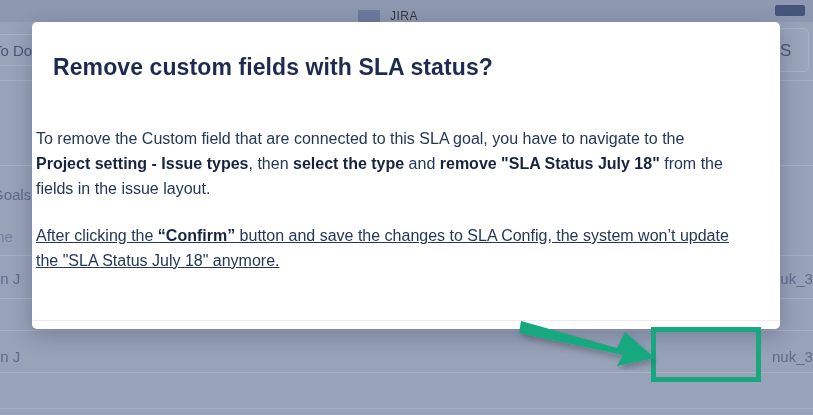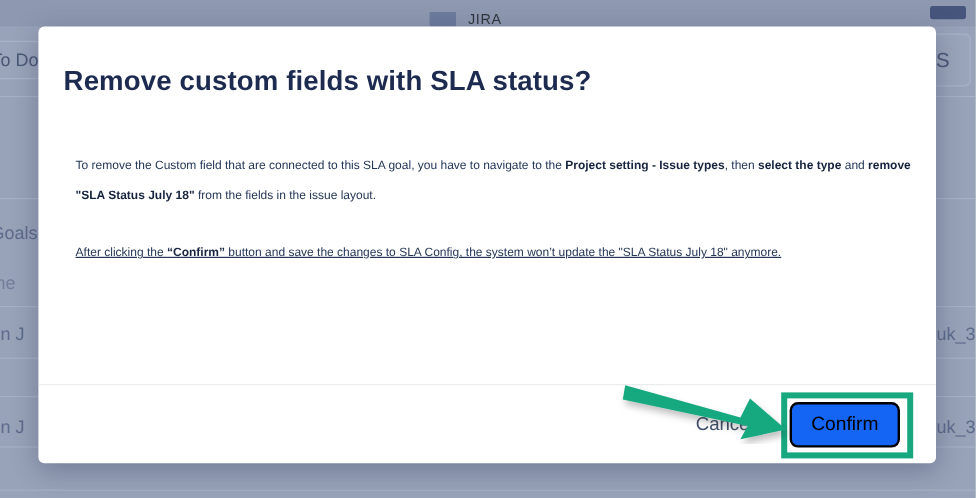--- a/index.html
+++ b/index.html
@@ -99,41 +99,41 @@
     font-size: 15px;
     white-space: nowrap;
     overflow: hidden;
   }
   .bg-text.dim { color: #737f9d; }
 
   
   #dialog {
     position: absolute;
     left: 32px; top: 22px;
-    width: 748px; height: 364px;
+    width: 748px; height: 307px;
     background: #ffffff;
     border-radius: 5px;
     box-shadow: 0 6px 22px rgba(20,30,60,.28);
     box-sizing: border-box;
     overflow: hidden;
   }
   #dialog-title {
     position: absolute;
     left: 21px; top: 32px;
     width: 700px;
     font-size: 23px;
     font-weight: bold;
     color: #1d2b50;
     letter-spacing: .1px;
   }
   #dialog-body {
     position: absolute;
-    left: 31px; top: 104px;
+    left: 4px; top: 104px;
     width: 700px;
-    font-size: 10px;
+    font-size: 16px;
     line-height: 25px;
     color: #243757;
   }
   #dialog-body p { margin: 0 0 22px 0; }
   #dialog-body p:last-child { margin-bottom: 0; text-decoration: underline; }
   #dialog-body b { font-weight: bold; color: #16243f; }
 
   #dialog-divider {
     position: absolute;
     left: 0; top: 298px;

